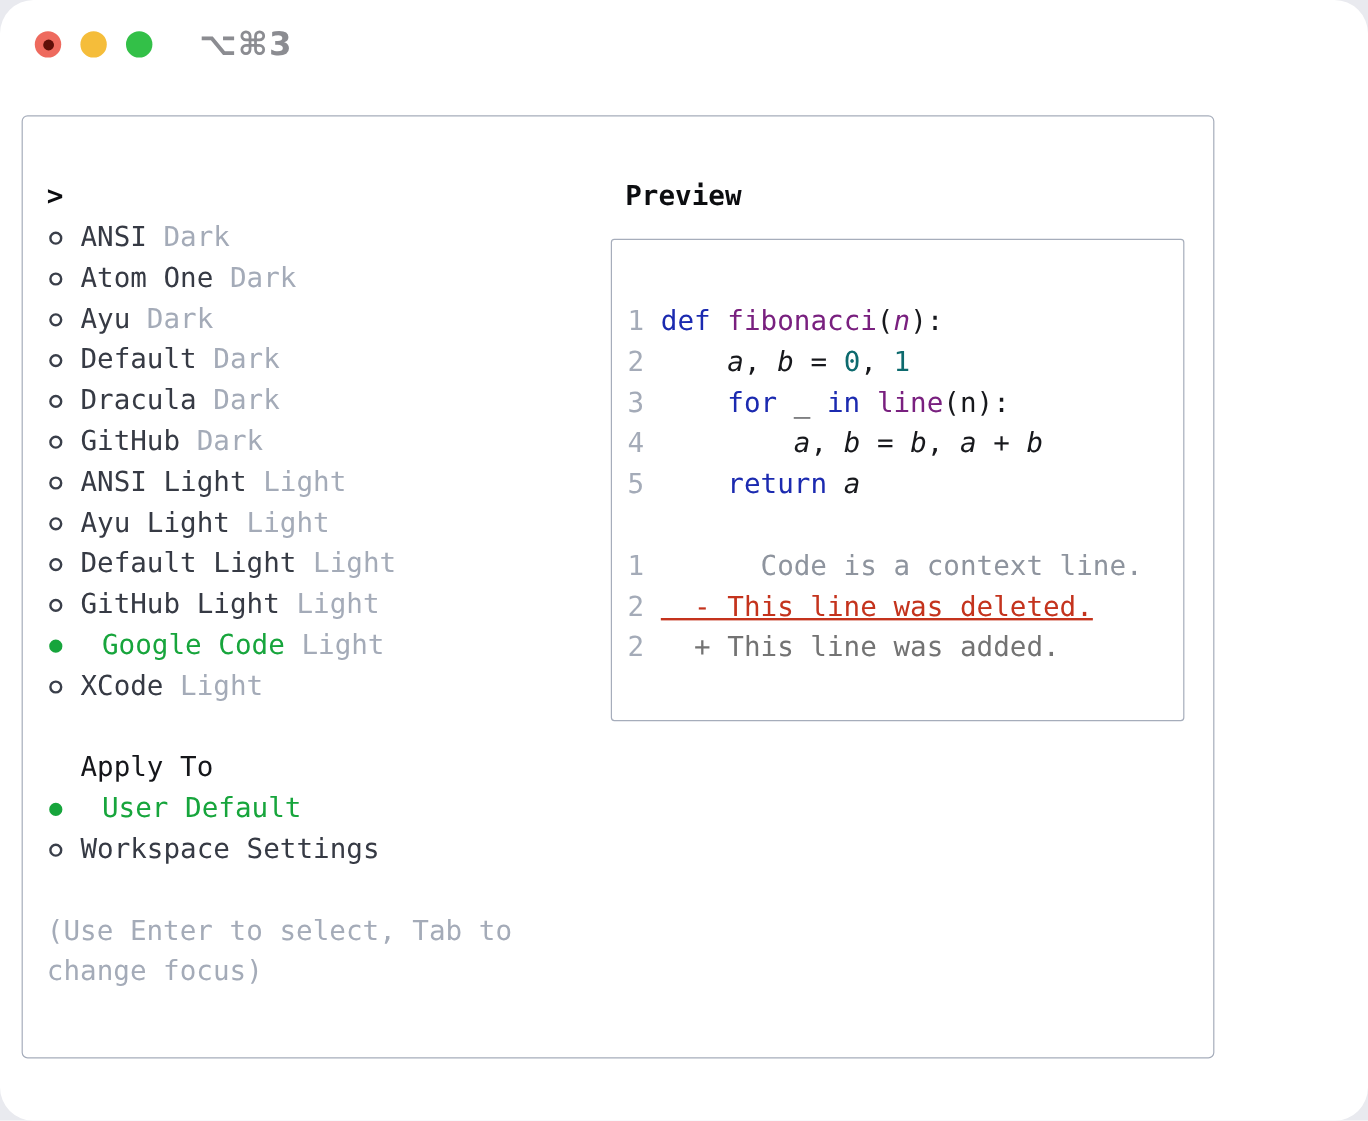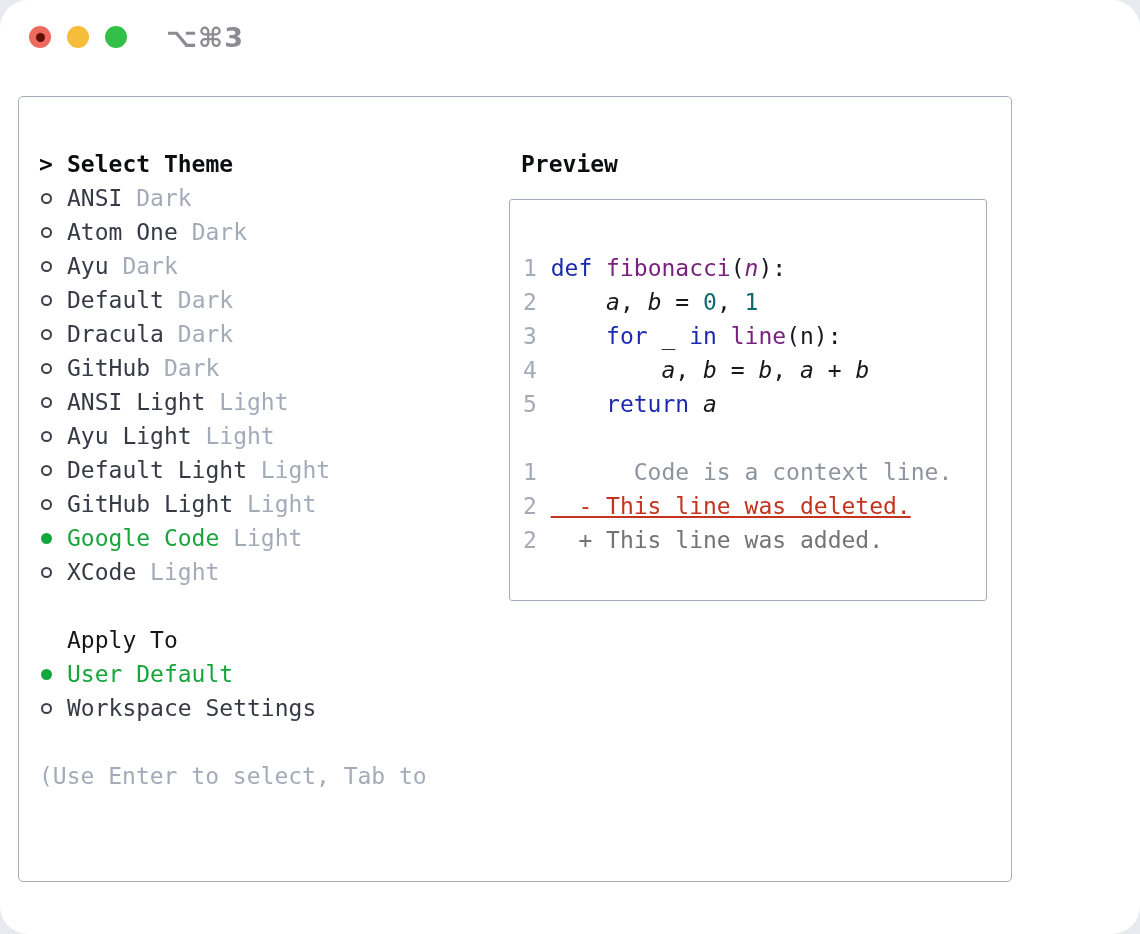--- a/index.html
+++ b/index.html
@@ -22,21 +22,21 @@
 
   
   .left-pane{position:absolute;left:20px;top:50px;font-size:23px;color:#363a44;}
   .row{height:34px;display:flex;align-items:center;white-space:pre;}
   .marker{display:inline-flex;width:28px;align-items:center;flex:0 0 28px;}
   .caret{font-weight:bold;color:#0c0d10;}
   .header-text{font-weight:bold;color:#0c0d10;}
   .subheader-text{color:#15161a;}
   .circle{width:11px;height:11px;border:2px solid #3a3f4a;border-radius:50%;box-sizing:border-box;margin-left:2px;}
   .item[data-state="selected"] .circle{background:#17a53c;border-color:#17a53c;}
-  .item[data-state="selected"] .item-name{color:#17a53c;}
+  .item[data-state="selected"] .item-name{color:#17a53c;margin-left:18px;}
   .item-variant{color:#a4abb8;margin-left:1ch;}
   .hint{color:#a4abb8;text-align:center;}
 
   
   .preview-title{position:absolute;left:502px;top:50px;height:34px;display:flex;align-items:center;font-size:23px;font-weight:bold;color:#0c0d10;}
   .preview-box{position:absolute;left:490px;top:102px;width:478px;height:402px;border:1.5px solid #a6adbb;border-radius:3px;background:#ffffff;box-sizing:border-box;padding:51px 0 0 13px;overflow:hidden;}
   .pline{height:34px;display:flex;align-items:center;white-space:pre;font-size:23px;color:#17181c;}
   .lineno{display:inline-block;width:2ch;color:#a4abb8;flex:0 0 auto;}
   .psegs{white-space:pre;}
   .seg-pl{color:#17181c;}
@@ -64,21 +64,20 @@
         <span class="tl green"></span>
       </div>
       <span class="wtitle">⌥⌘3</span>
     </div>
 
     <div class="content-box">
 
       <div class="left-pane">
         <div class="row">
           <span class="marker"><span class="caret">&gt;</span></span>
-          <span class="header-text">Select Theme</span>
         </div>
 
         <div class="row item" data-state="unselected">
           <span class="marker"><span class="circle"></span></span>
           <span class="item-name">ANSI</span>
           <span class="item-variant">Dark</span>
         </div>
         <div class="row item" data-state="unselected">
           <span class="marker"><span class="circle"></span></span>
           <span class="item-name">Atom One</span>
@@ -146,20 +145,21 @@
           <span class="item-name">User Default</span>
         </div>
         <div class="row item" data-state="unselected">
           <span class="marker"><span class="circle"></span></span>
           <span class="item-name">Workspace Settings</span>
         </div>
 
         <div class="row"></div>
 
         <div class="row hint">(Use Enter to select, Tab to</div>
+        <div class="row hint">change focus)</div>
       </div>
 
       <div class="preview-title">Preview</div>
 
       <div class="preview-box">
         <div class="pline">
           <span class="lineno">1</span>
           <span class="psegs"><span class="seg-kw">def</span><span class="seg-pl"> </span><span class="seg-fn">fibonacci</span><span class="seg-pl">(</span><span class="seg-prm">n</span><span class="seg-pl">):</span></span>
         </div>
         <div class="pline">

